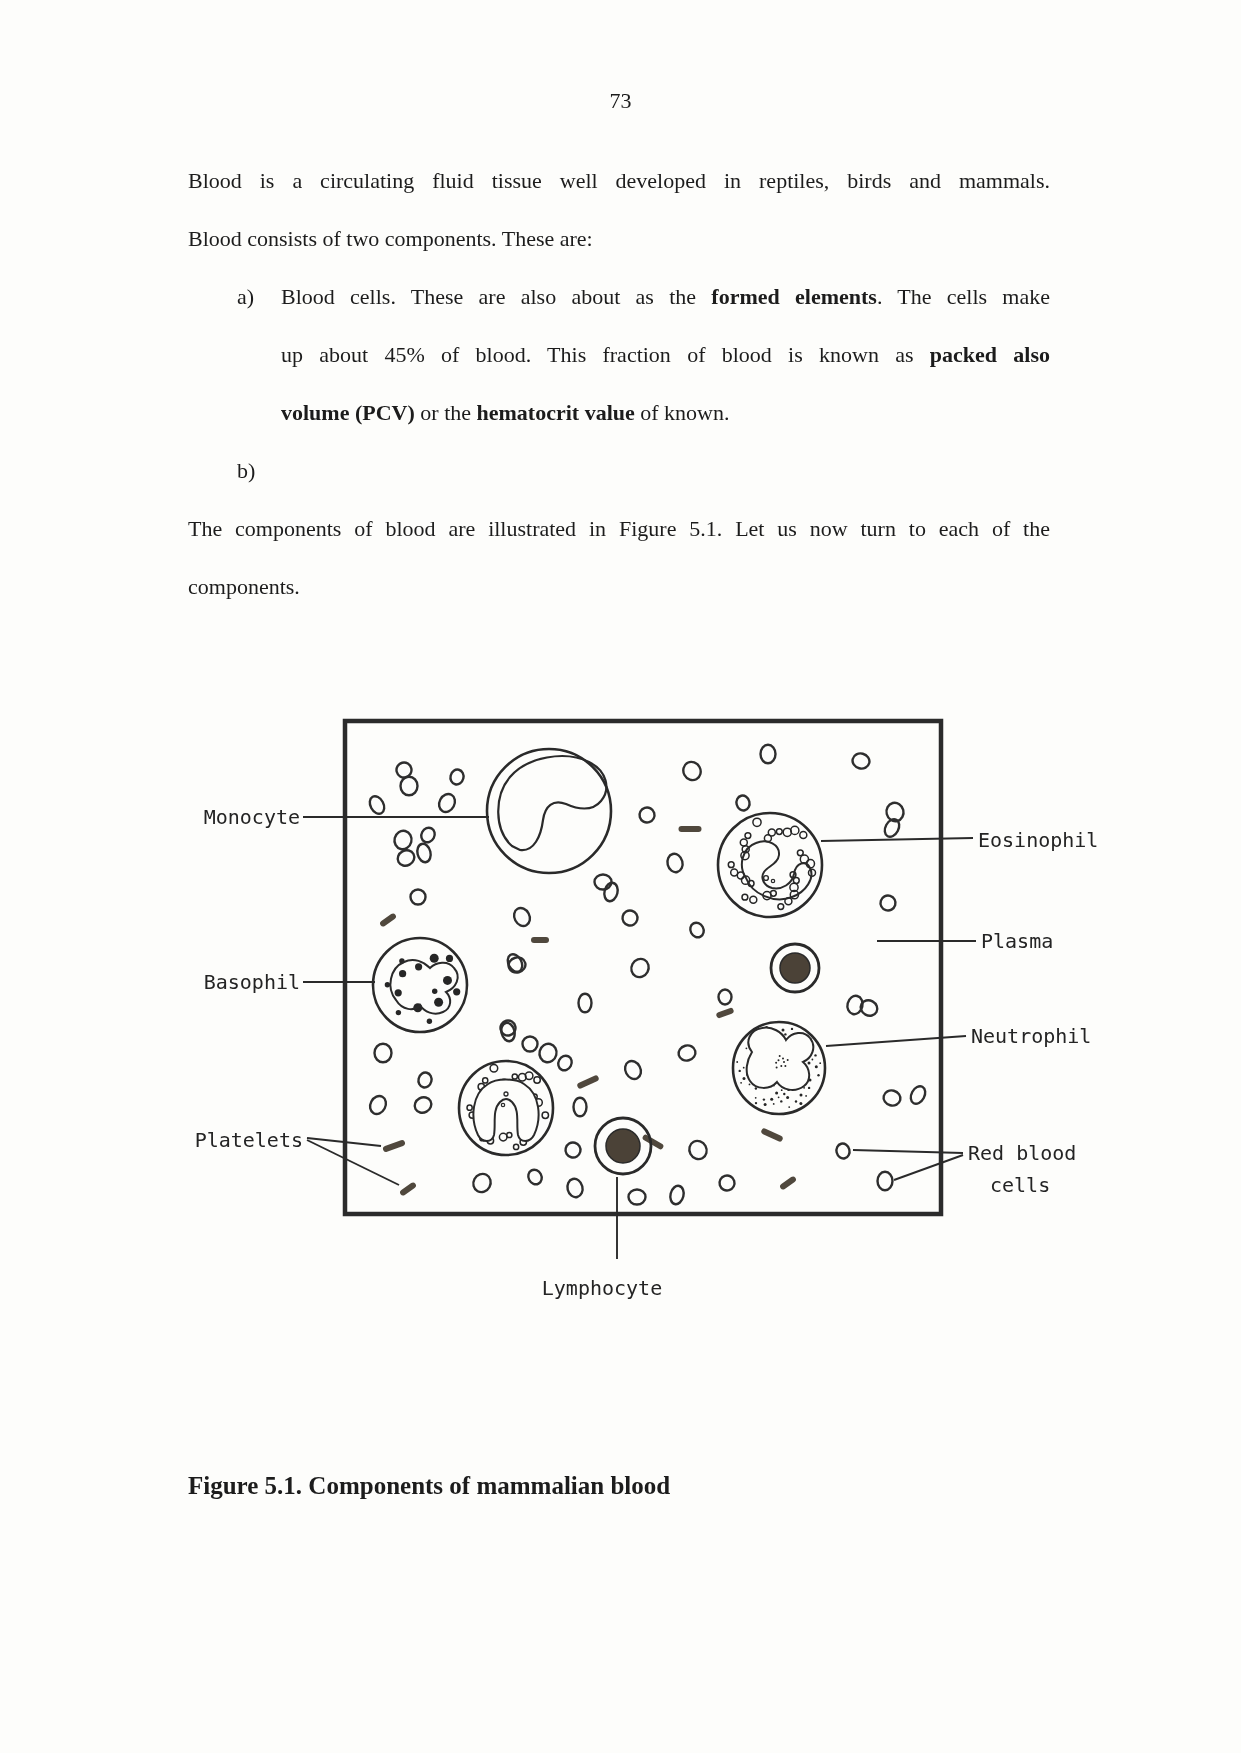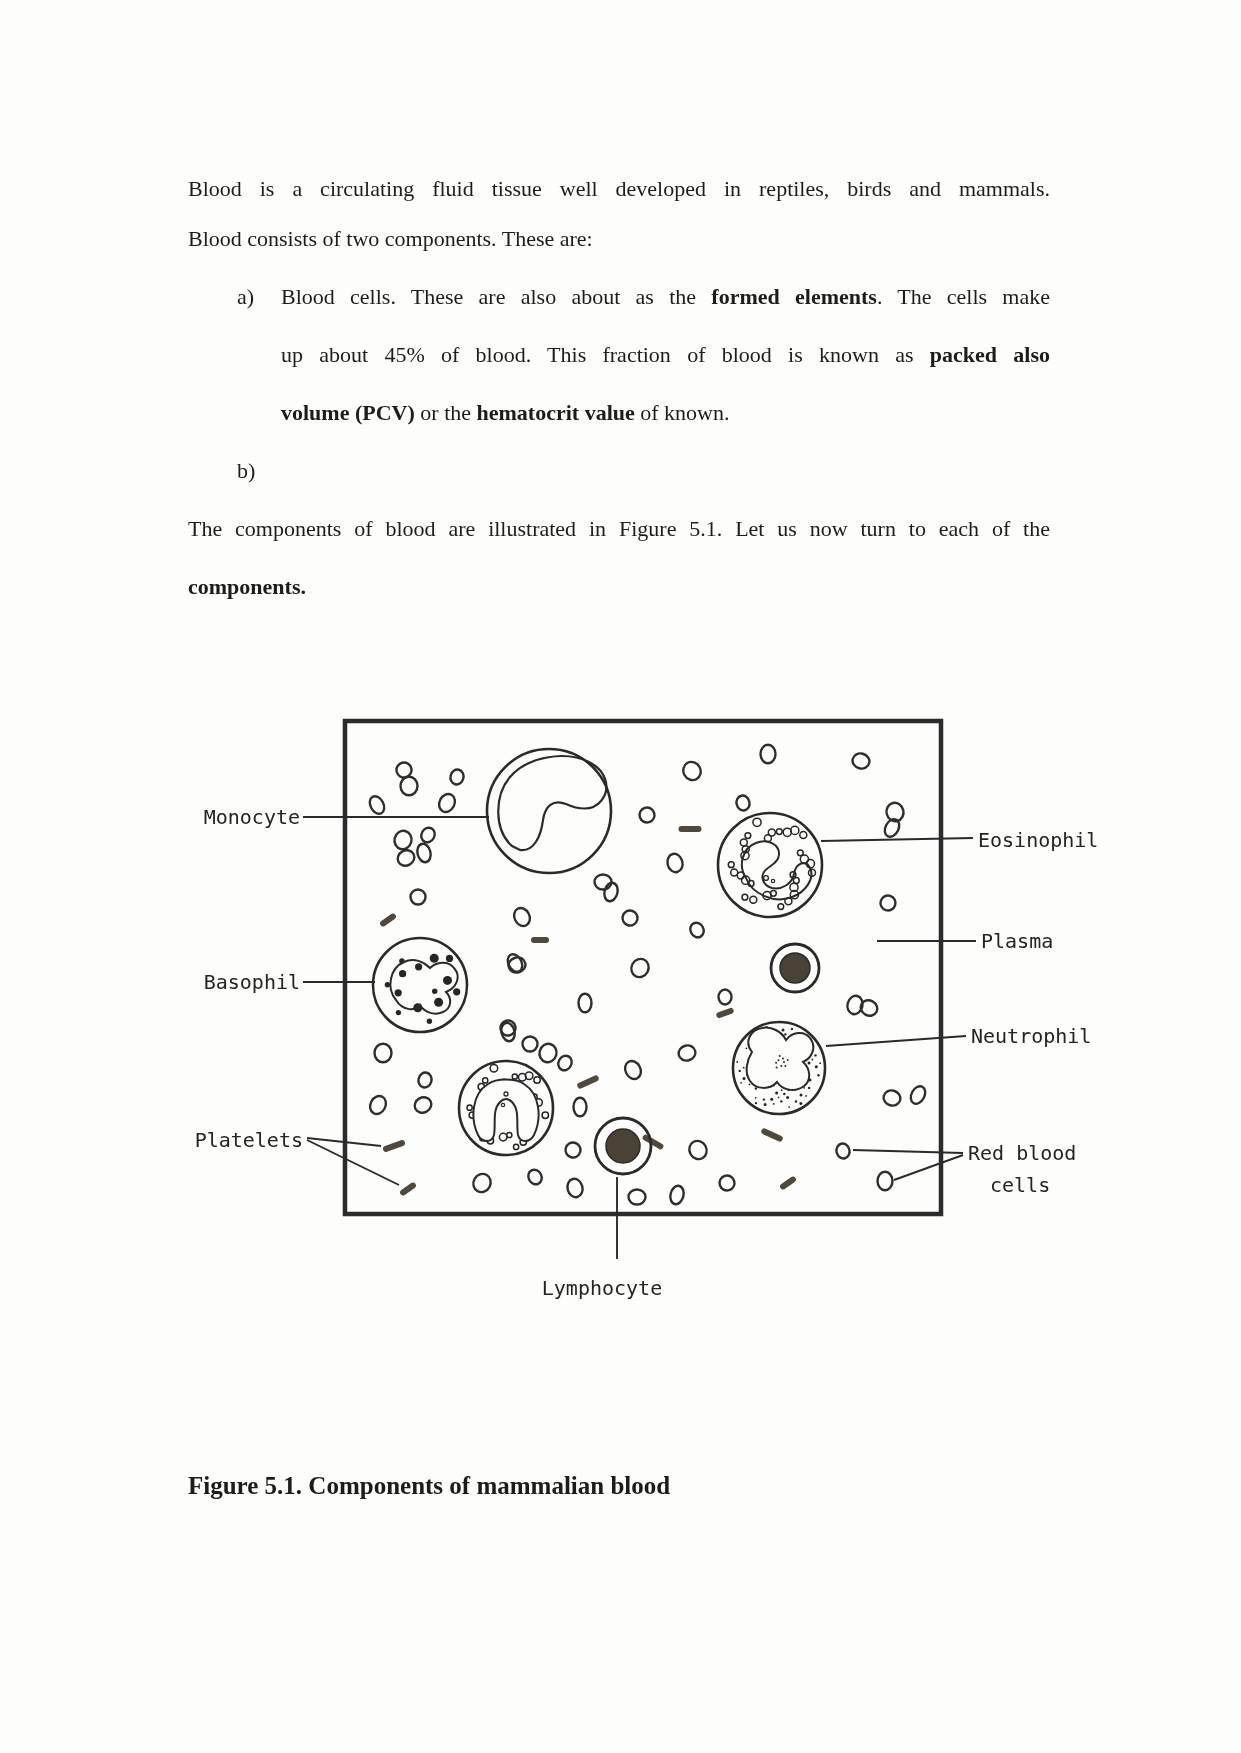--- a/index.html
+++ b/index.html
@@ -15,23 +15,24 @@
   .bline b{font-weight:bold;}
   .fig-svg{position:absolute;left:0;top:0;width:1241px;height:1753px;}
   .fig-label{font-family:"DejaVu Sans Mono", monospace;font-size:20px;fill:#242424;}
   .caption{position:absolute;left:188px;top:1472px;font-size:25px;font-weight:bold;}
 </style>
 </head>
 <body>
 
 <div class="page">
 
+  <div class="page-number">73</div>
 
   <div class="text-block" id="text-block">
-      <div class="bline" style="top: 8px;">
+      <div class="bline" style="top: 0px;">
         <span class="run justify" style="margin-left: 0px; width: 862px;"><span>Blood is a circulating fluid tissue well developed in reptiles, birds and mammals.</span></span>
       </div>
       <div class="bline" style="top: 58px;">
         <span class="run" style="margin-left: 0px; width: 862px;"><span>Blood consists of two components. These are:</span></span>
       </div>
       <div class="bline" style="top: 116px;">
         <span class="marker">a)</span>
         <span class="run justify" style="margin-left: 93px; width: 769px;"><span>Blood cells. These are also about as the </span><b>formed elements</b><span>. The cells make</span></span>
       </div>
       <div class="bline" style="top: 174px;">
@@ -39,21 +40,21 @@
       </div>
       <div class="bline" style="top: 232px;">
         <span class="run" style="margin-left: 93px; width: 769px;"><b>volume (PCV)</b><span> or the </span><b>hematocrit value</b><span> of known.</span></span>
       </div>
       <div class="bline" style="top: 290px;">
         <span class="marker">b)</span>
       </div>
       <div class="bline" style="top: 348px;">
         <span class="run justify" style="margin-left: 0px; width: 862px;"><span>The components of blood are illustrated in Figure 5.1. Let us now turn to each of the</span></span>
       </div>
-      <div class="bline" style="top: 406px; font-weight: bold;">
+      <div class="bline" style="top: 406px;">
         <span class="run" style="margin-left: 0px; width: 862px;"><span>components.</span></span>
       </div>
     </div>
 
   <svg class="fig-svg" id="fig-svg" viewBox="0 0 1241 1753">
 
     <rect x="345" y="721" width="596" height="493" fill="none" stroke="#2b2b2b" stroke-width="4.5"></rect>
 
     <g id="rbc-layer">
         <ellipse cx="377" cy="805" rx="6.5" ry="9.3" fill="none" stroke="#2e2e2e" stroke-width="2.4" transform="rotate(-28 377 805)"></ellipse>

